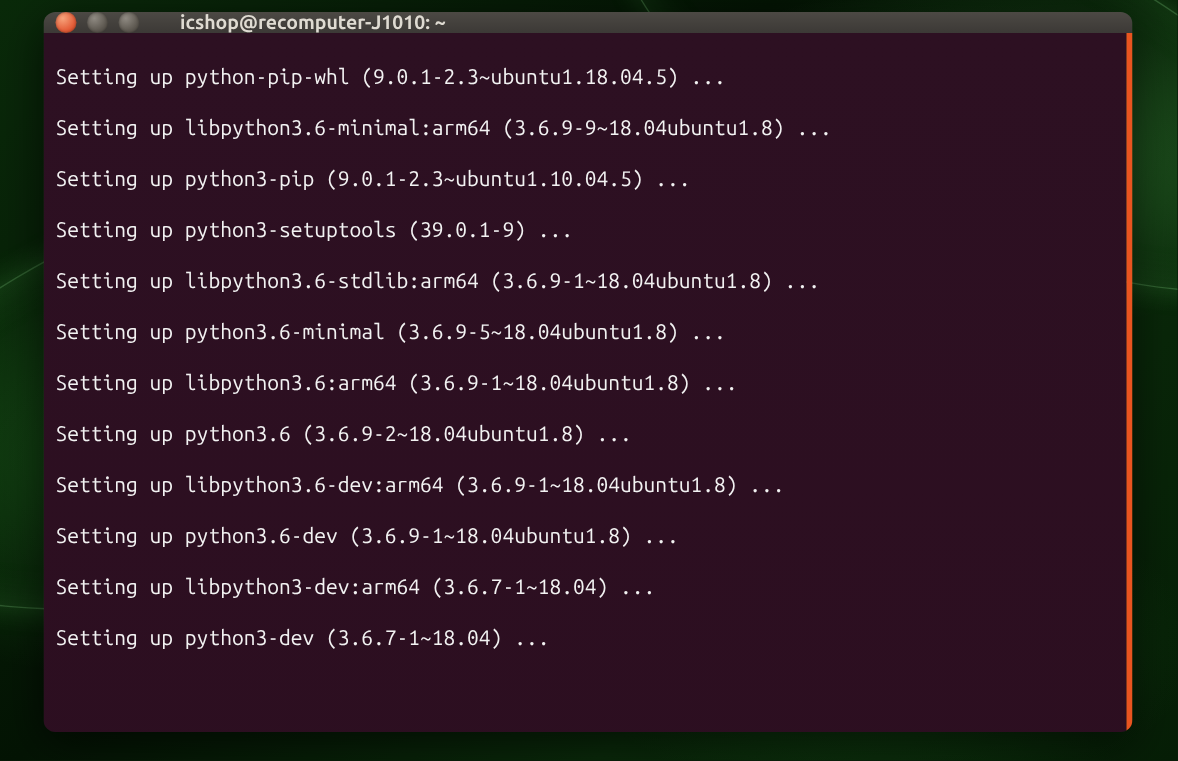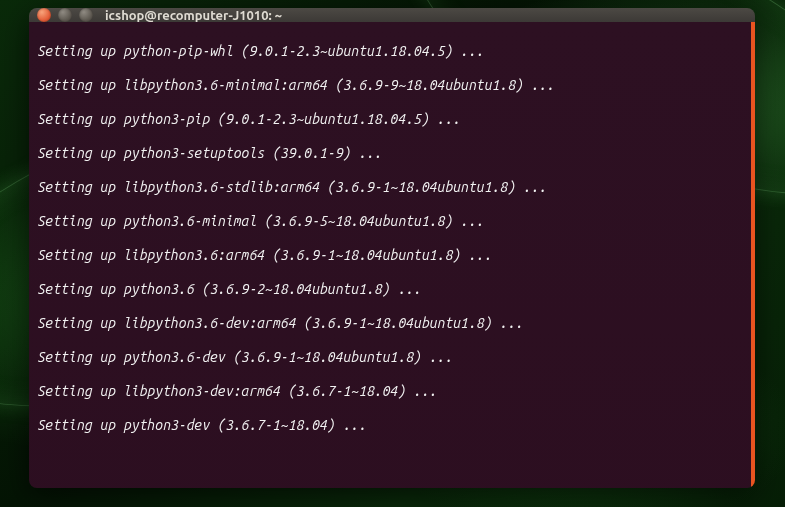--- a/index.html
+++ b/index.html
@@ -70,57 +70,57 @@
   .win-btn {
     width: 14px;
     height: 14px;
     border-radius: 50%;
     display: inline-block;
     box-shadow: inset 0 0 2px rgba(0,0,0,0.4);
   }
   .win-btn.close   { background: radial-gradient(circle at 35% 30%, #f7a37b, #e45f3a 60%, #c43f1f); }
   .win-btn.min     { background: radial-gradient(circle at 35% 30%, #8f8a82, #5f5a52 60%, #4a463f); }
   .win-btn.max     { background: radial-gradient(circle at 35% 30%, #8f8a82, #5f5a52 60%, #4a463f); }
-  .title-text { margin-left: 5px; }
+  .title-text { margin-left: 20px; }
 
   .terminal-body {
     flex: 1;
     background: #2a0f1f;
     background: linear-gradient(#2d1022, #2c0e20);
     padding: 4px 8px 6px 8px;
     font-family: "Ubuntu Mono", "DejaVu Sans Mono", monospace;
     font-size: 14px;
     line-height: 17px;
     color: #f2f2f2;
     white-space: pre;
     position: relative;
     border-right: 4px solid #e95420;
     box-sizing: border-box;
   }
 
-  .line { white-space: pre; font-style: italic; }
+  .line { white-space: pre; }
 </style>
 </head>
 <body>
 
 <div class="desktop-bg"></div>
 
 <div class="terminal-window">
 
   <div class="titlebar">
     <span class="win-btn close"></span>
     <span class="win-btn min"></span>
     <span class="win-btn max"></span>
     <span class="title-text">icshop@recomputer-J1010: ~</span>
   </div>
 
   <div class="terminal-body">
 <div class="line">Setting up python-pip-whl (9.0.1-2.3~ubuntu1.18.04.5) ...</div>
 <div class="line">Setting up libpython3.6-minimal:arm64 (3.6.9-9~18.04ubuntu1.8) ...</div>
-<div class="line">Setting up python3-pip (9.0.1-2.3~ubuntu1.18.04.5) ...</div>
+<div class="line">Setting up python3-pip (9.0.1-2.3~ubuntu1.10.04.5) ...</div>
 <div class="line">Setting up python3-setuptools (39.0.1-9) ...</div>
 <div class="line">Setting up libpython3.6-stdlib:arm64 (3.6.9-1~18.04ubuntu1.8) ...</div>
 <div class="line">Setting up python3.6-minimal (3.6.9-5~18.04ubuntu1.8) ...</div>
 <div class="line">Setting up libpython3.6:arm64 (3.6.9-1~18.04ubuntu1.8) ...</div>
 <div class="line">Setting up python3.6 (3.6.9-2~18.04ubuntu1.8) ...</div>
 <div class="line">Setting up libpython3.6-dev:arm64 (3.6.9-1~18.04ubuntu1.8) ...</div>
 <div class="line">Setting up python3.6-dev (3.6.9-1~18.04ubuntu1.8) ...</div>
 <div class="line">Setting up libpython3-dev:arm64 (3.6.7-1~18.04) ...</div>
 <div class="line">Setting up python3-dev (3.6.7-1~18.04) ...</div>
 

